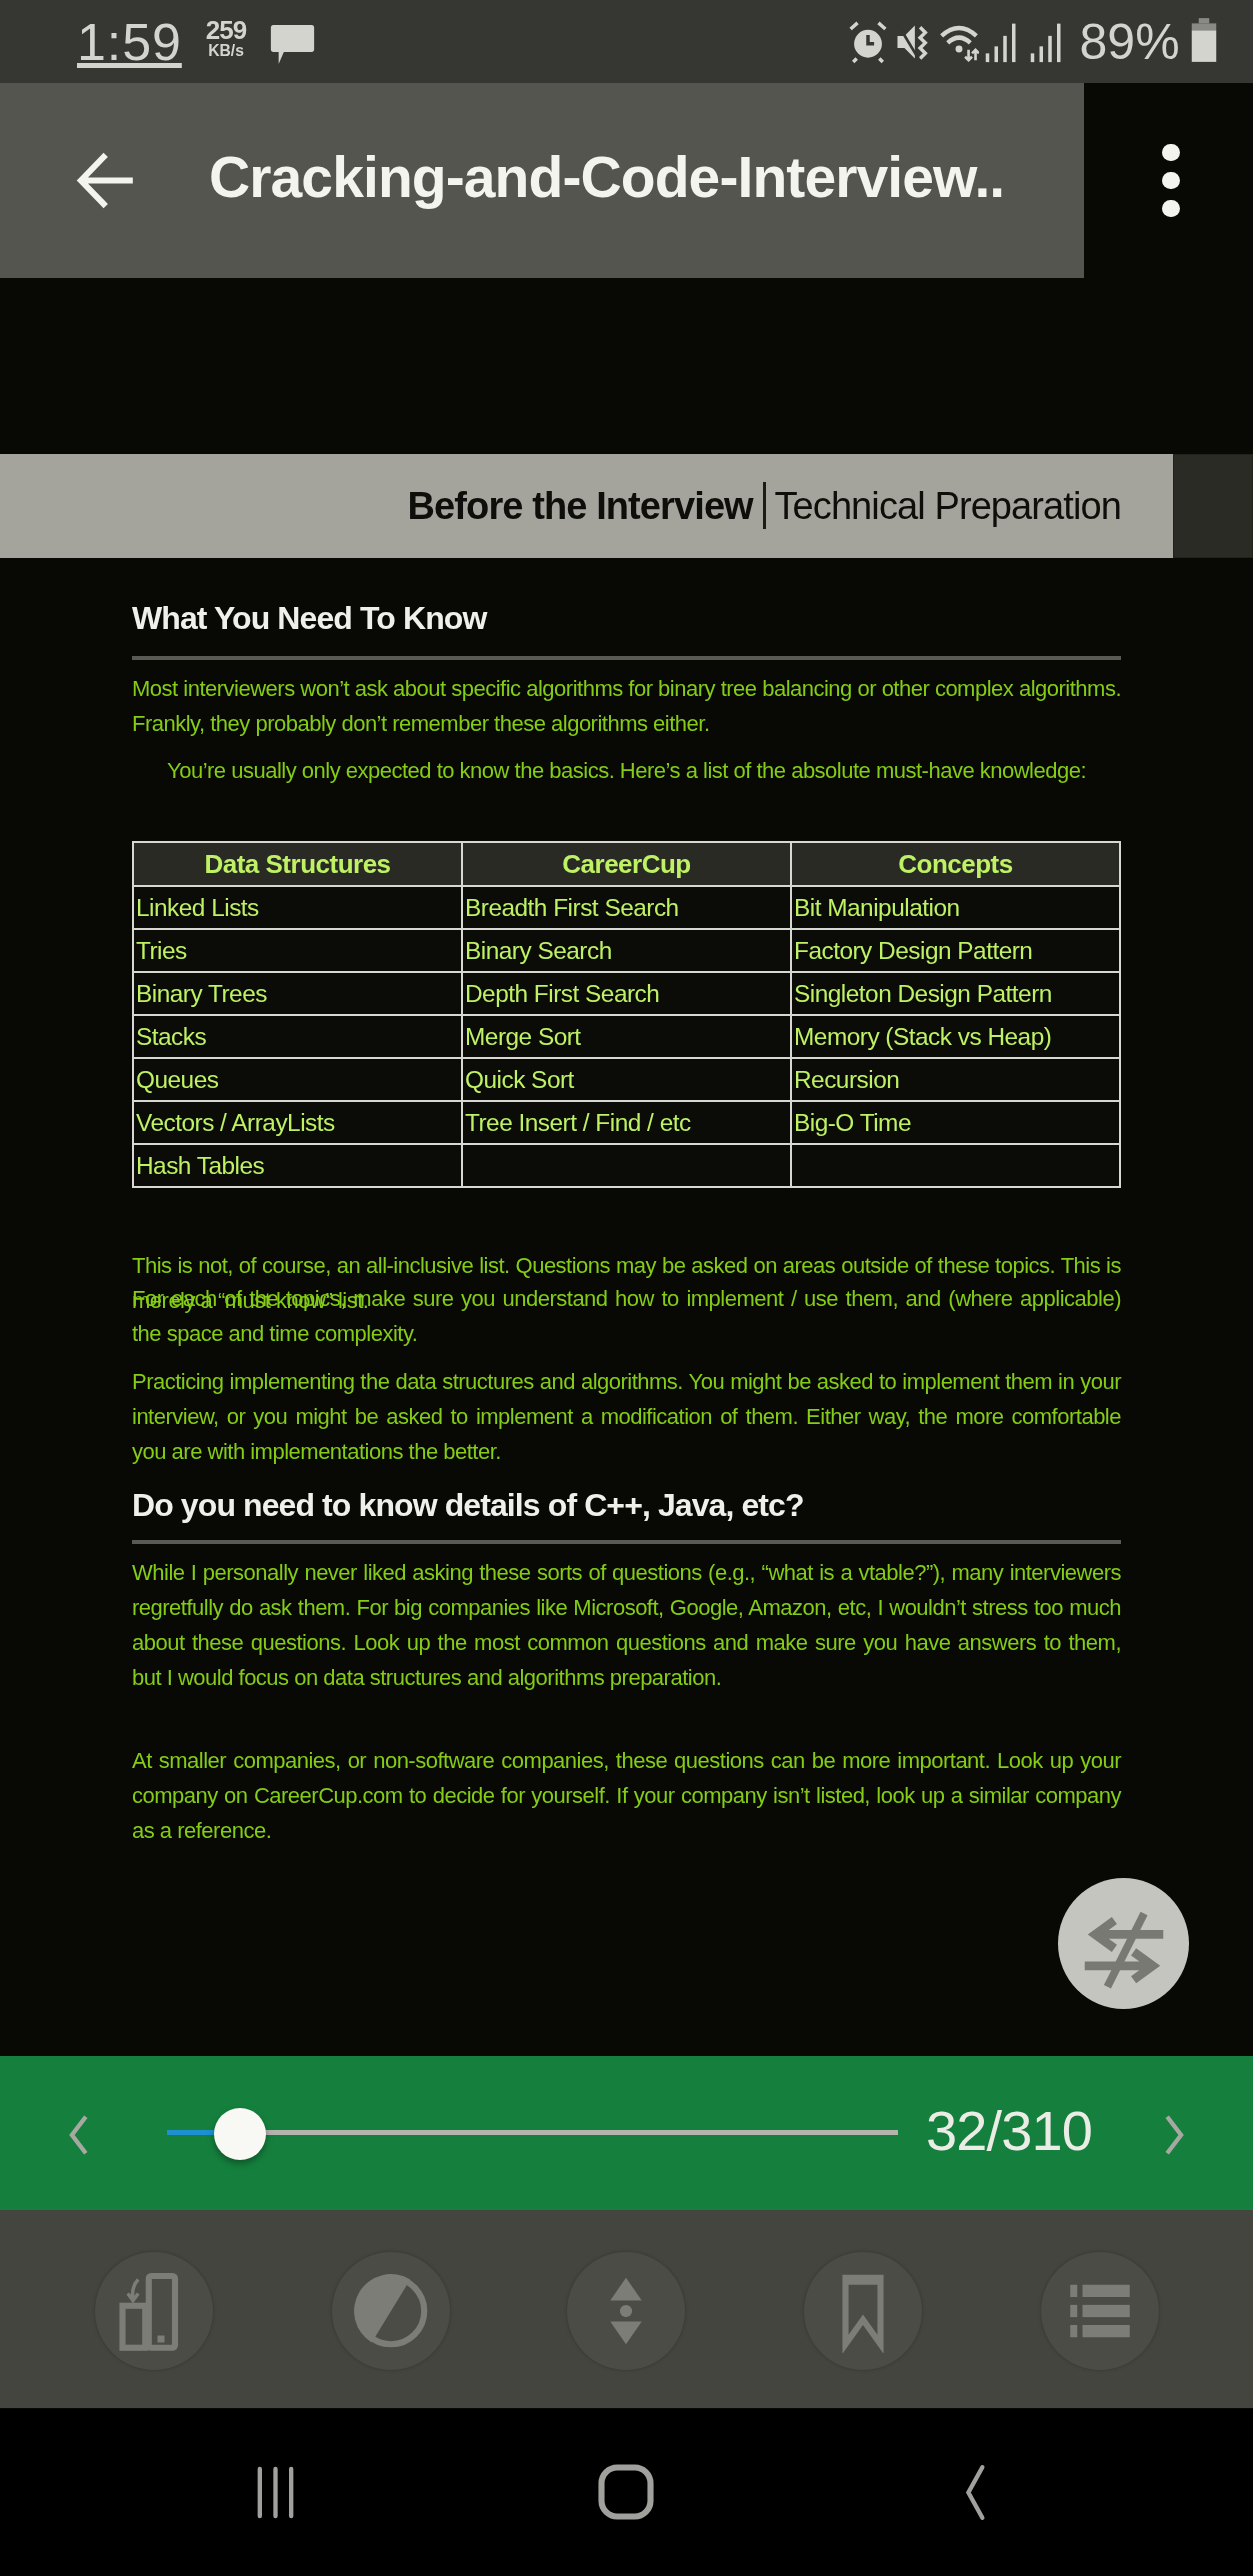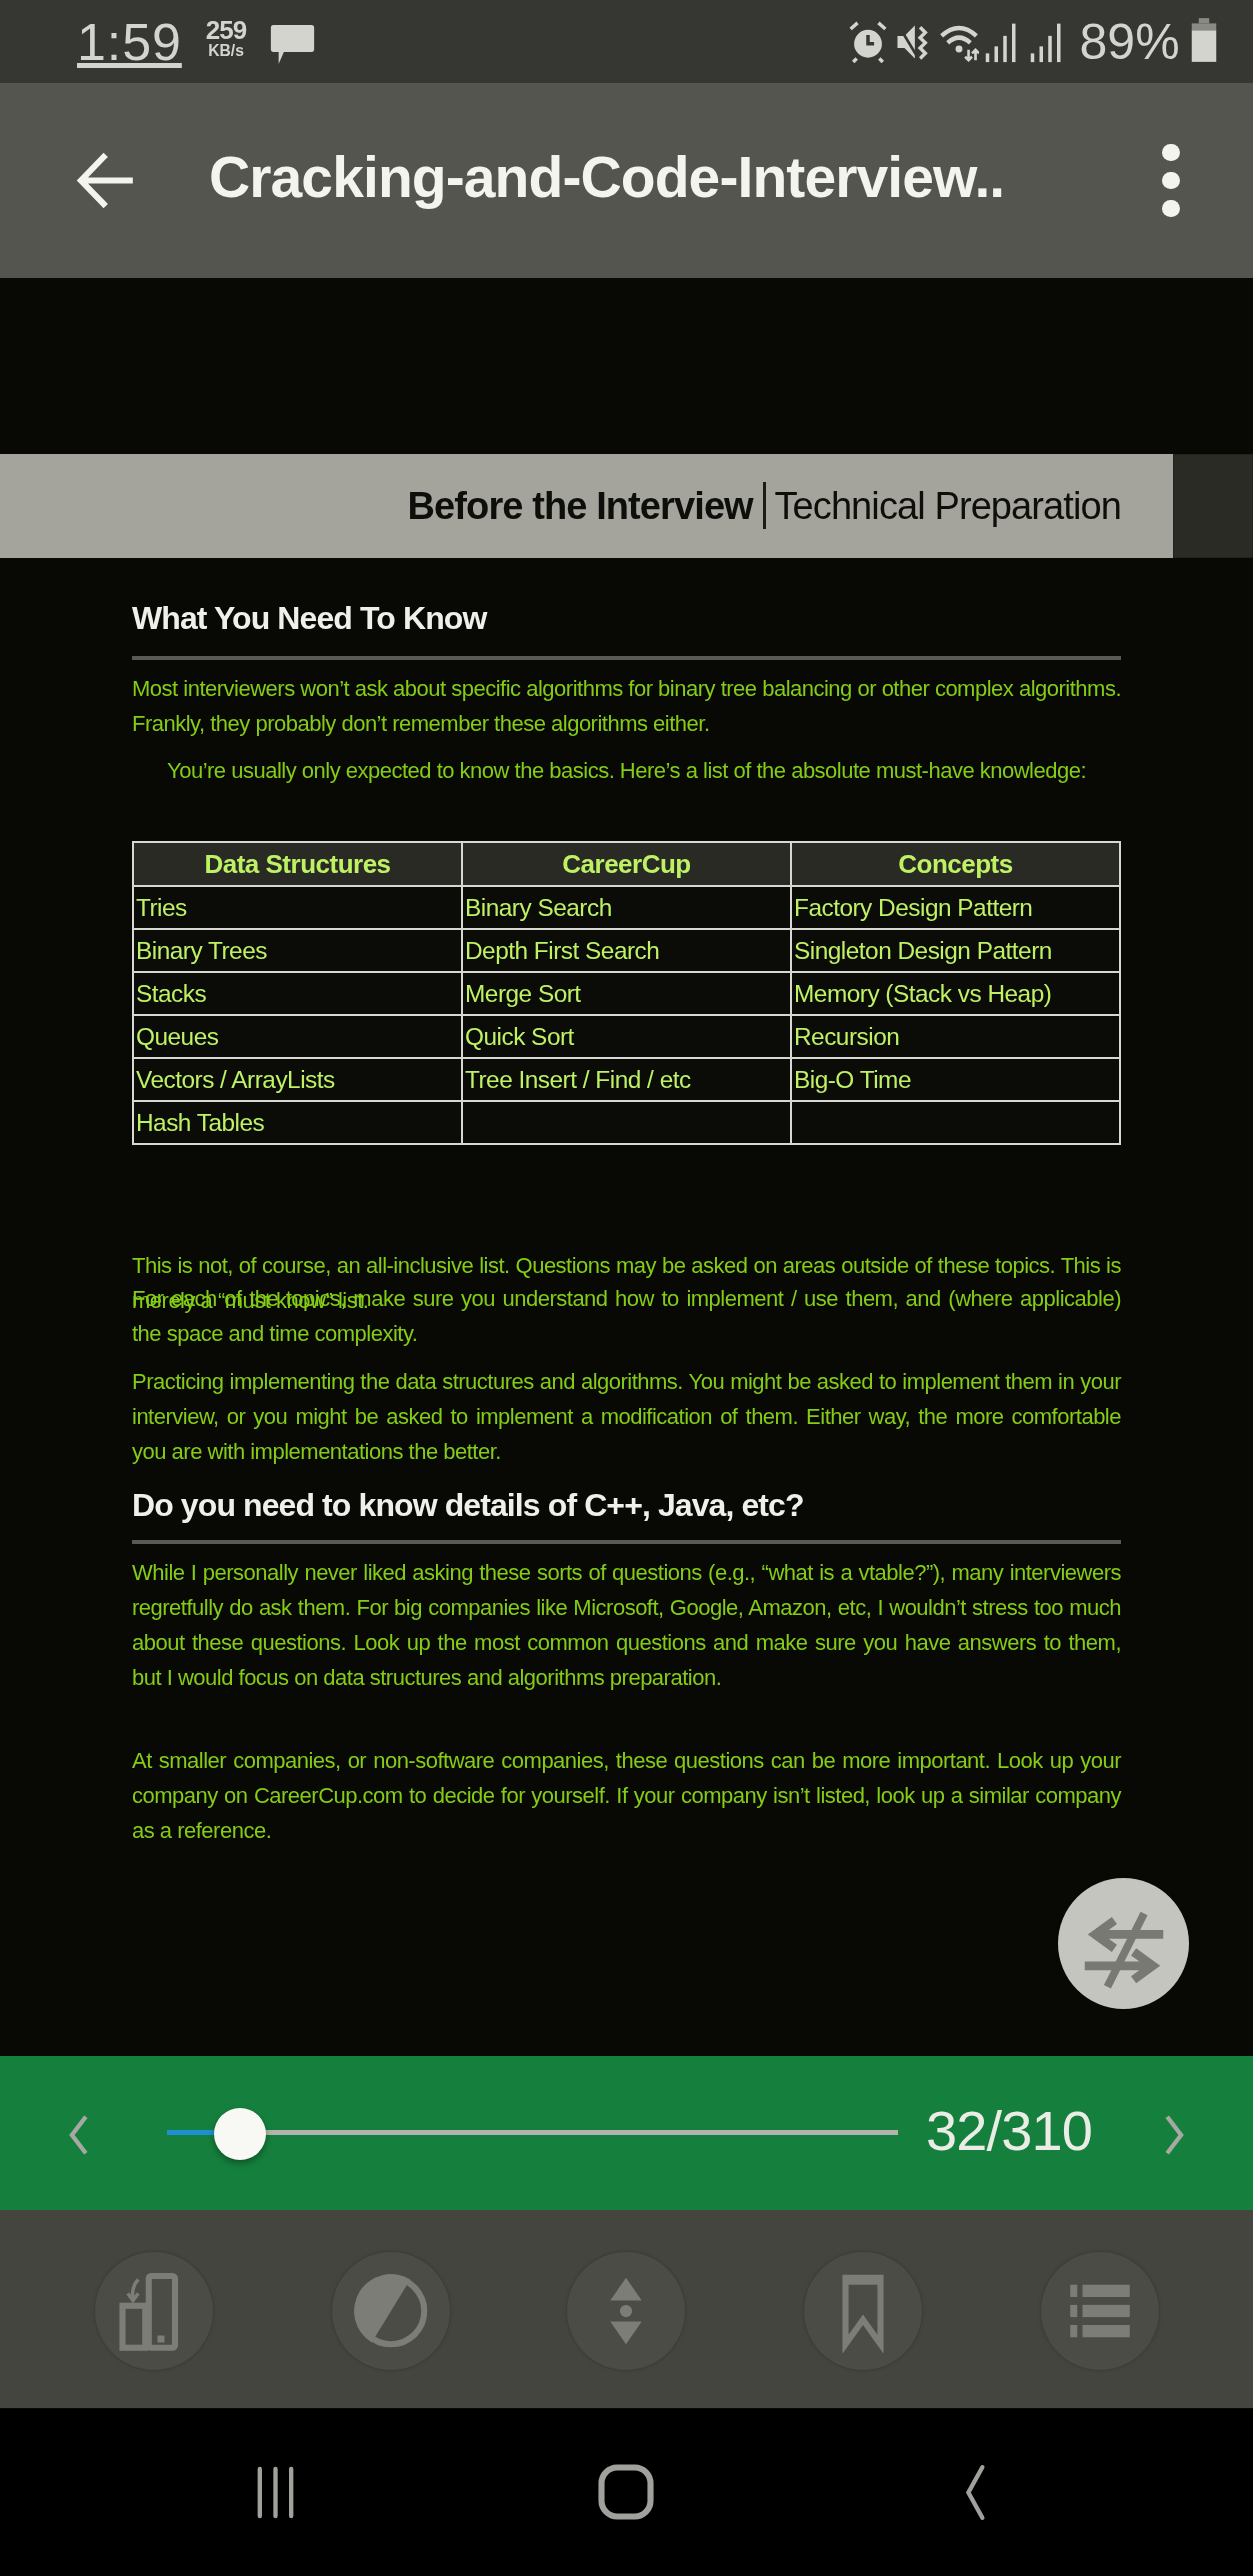--- a/index.html
+++ b/index.html
@@ -11,21 +11,21 @@
   .sb-time { position: absolute; left: 77px; top: 12.2px; font-size: 52px; font-family: "Liberation Sans", sans-serif; letter-spacing: 0.9px; text-decoration: underline; }
   .sb-speed { position: absolute; left: 200px; top: 17.4px; width: 52px; text-align: center; line-height: 1; }
   .sb-speed .num { display: block; font-size: 26px; font-weight: bold; letter-spacing: -0.9px; }
   .sb-speed .unit { display: block; font-size: 15.7px; font-weight: bold; }
   .sb-msg { position: absolute; left: 270px; top: 22.6px; width: 45px; height: 44px; }
   .sb-right { position: absolute; right: 35px; top: 15.7px; height: 52px; display: flex; align-items: center; gap: 5.2px; }
   .sb-icon { width: 40px; height: 44px; display: inline-block; }
   .sb-battery-pct { font-size: 50px; margin-left: 5.2px; margin-right: 5.2px; }
 
   
-  .app-bar { position: absolute; left: 0; top: 83px; width: 1253px; height: 196px; background: #555550; }
+  .app-bar { position: absolute; left: 0; top: 83px; width: 1084px; height: 196px; background: #555550; }
   .back-btn { position: absolute; left: 61px; top: 54px; width: 87px; height: 87px; display: flex; align-items: center; justify-content: center; }
   .app-title { position: absolute; left: 209px; top: 61px; font-size: 57px; font-weight: bold; color: #f4f4ef; letter-spacing: -0.9px; white-space: nowrap; }
   .overflow-btn { position: absolute; left: 1149px; top: 54px; width: 44px; height: 87px; display: flex; flex-direction: column; align-items: center; justify-content: center; gap: 10.4px; }
   .overflow-btn span { width: 17.4px; height: 17.4px; border-radius: 50%; background: #f4f4ef; display: block; }
 
   
   .doc { position: absolute; left: 0; top: 278px; width: 1253px; height: 1778px; background: #080905; }
   .banner { position: absolute; left: 0; top: 176px; width: 1173px; height: 104px; background: #a4a49d; }
   .banner-strip { position: absolute; left: 1173px; top: 176px; width: 80px; height: 104px; background: #2b2b25; border: 1.7px solid #22221d; }
   .banner-text { position: absolute; right: 52px; top: 28px; font-size: 38px; color: #0e0e0b; white-space: nowrap; font-family: "Liberation Sans", sans-serif; letter-spacing: -0.9px; }
@@ -161,20 +161,25 @@
     <table class="tbl">
       <thead>
         <tr>
           <th>Data Structures</th>
           <th>CareerCup</th>
           <th>Concepts</th>
         </tr>
       </thead>
       <tbody>
         <tr>
+          <td>Linked Lists</td>
+          <td>Breadth First Search</td>
+          <td>Bit Manipulation</td>
+        </tr>
+        <tr>
           <td>Tries</td>
           <td>Binary Search</td>
           <td>Factory Design Pattern</td>
         </tr>
         <tr>
           <td>Binary Trees</td>
           <td>Depth First Search</td>
           <td>Singleton Design Pattern</td>
         </tr>
         <tr>

